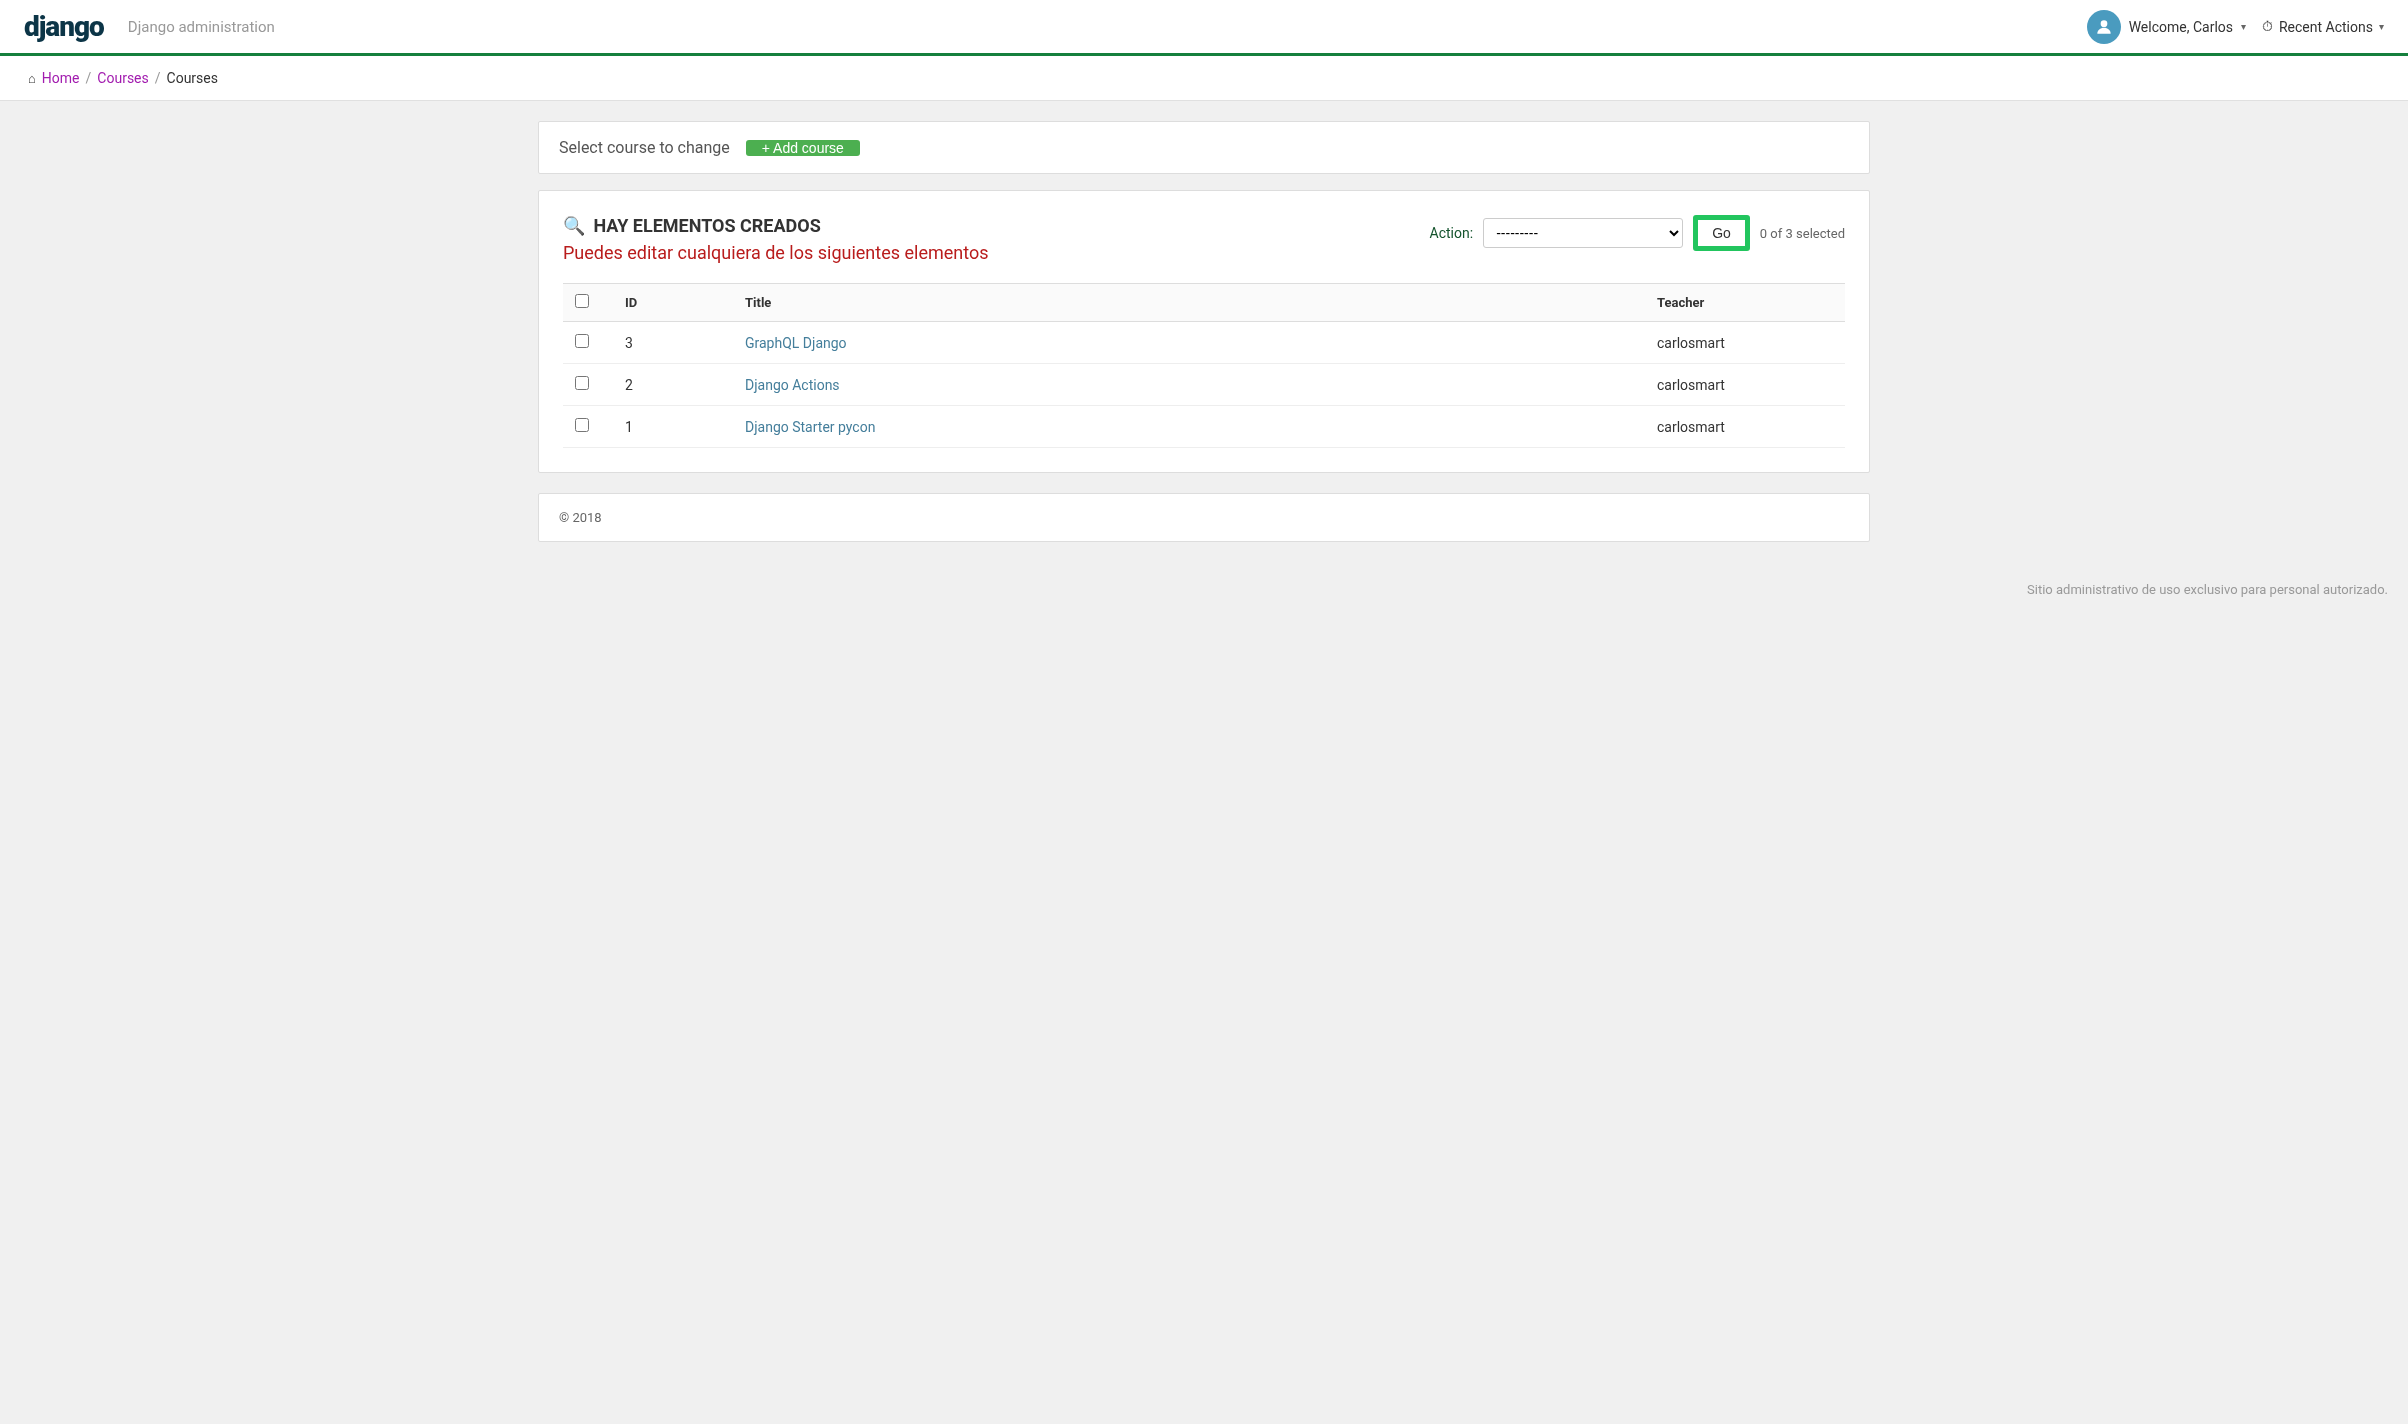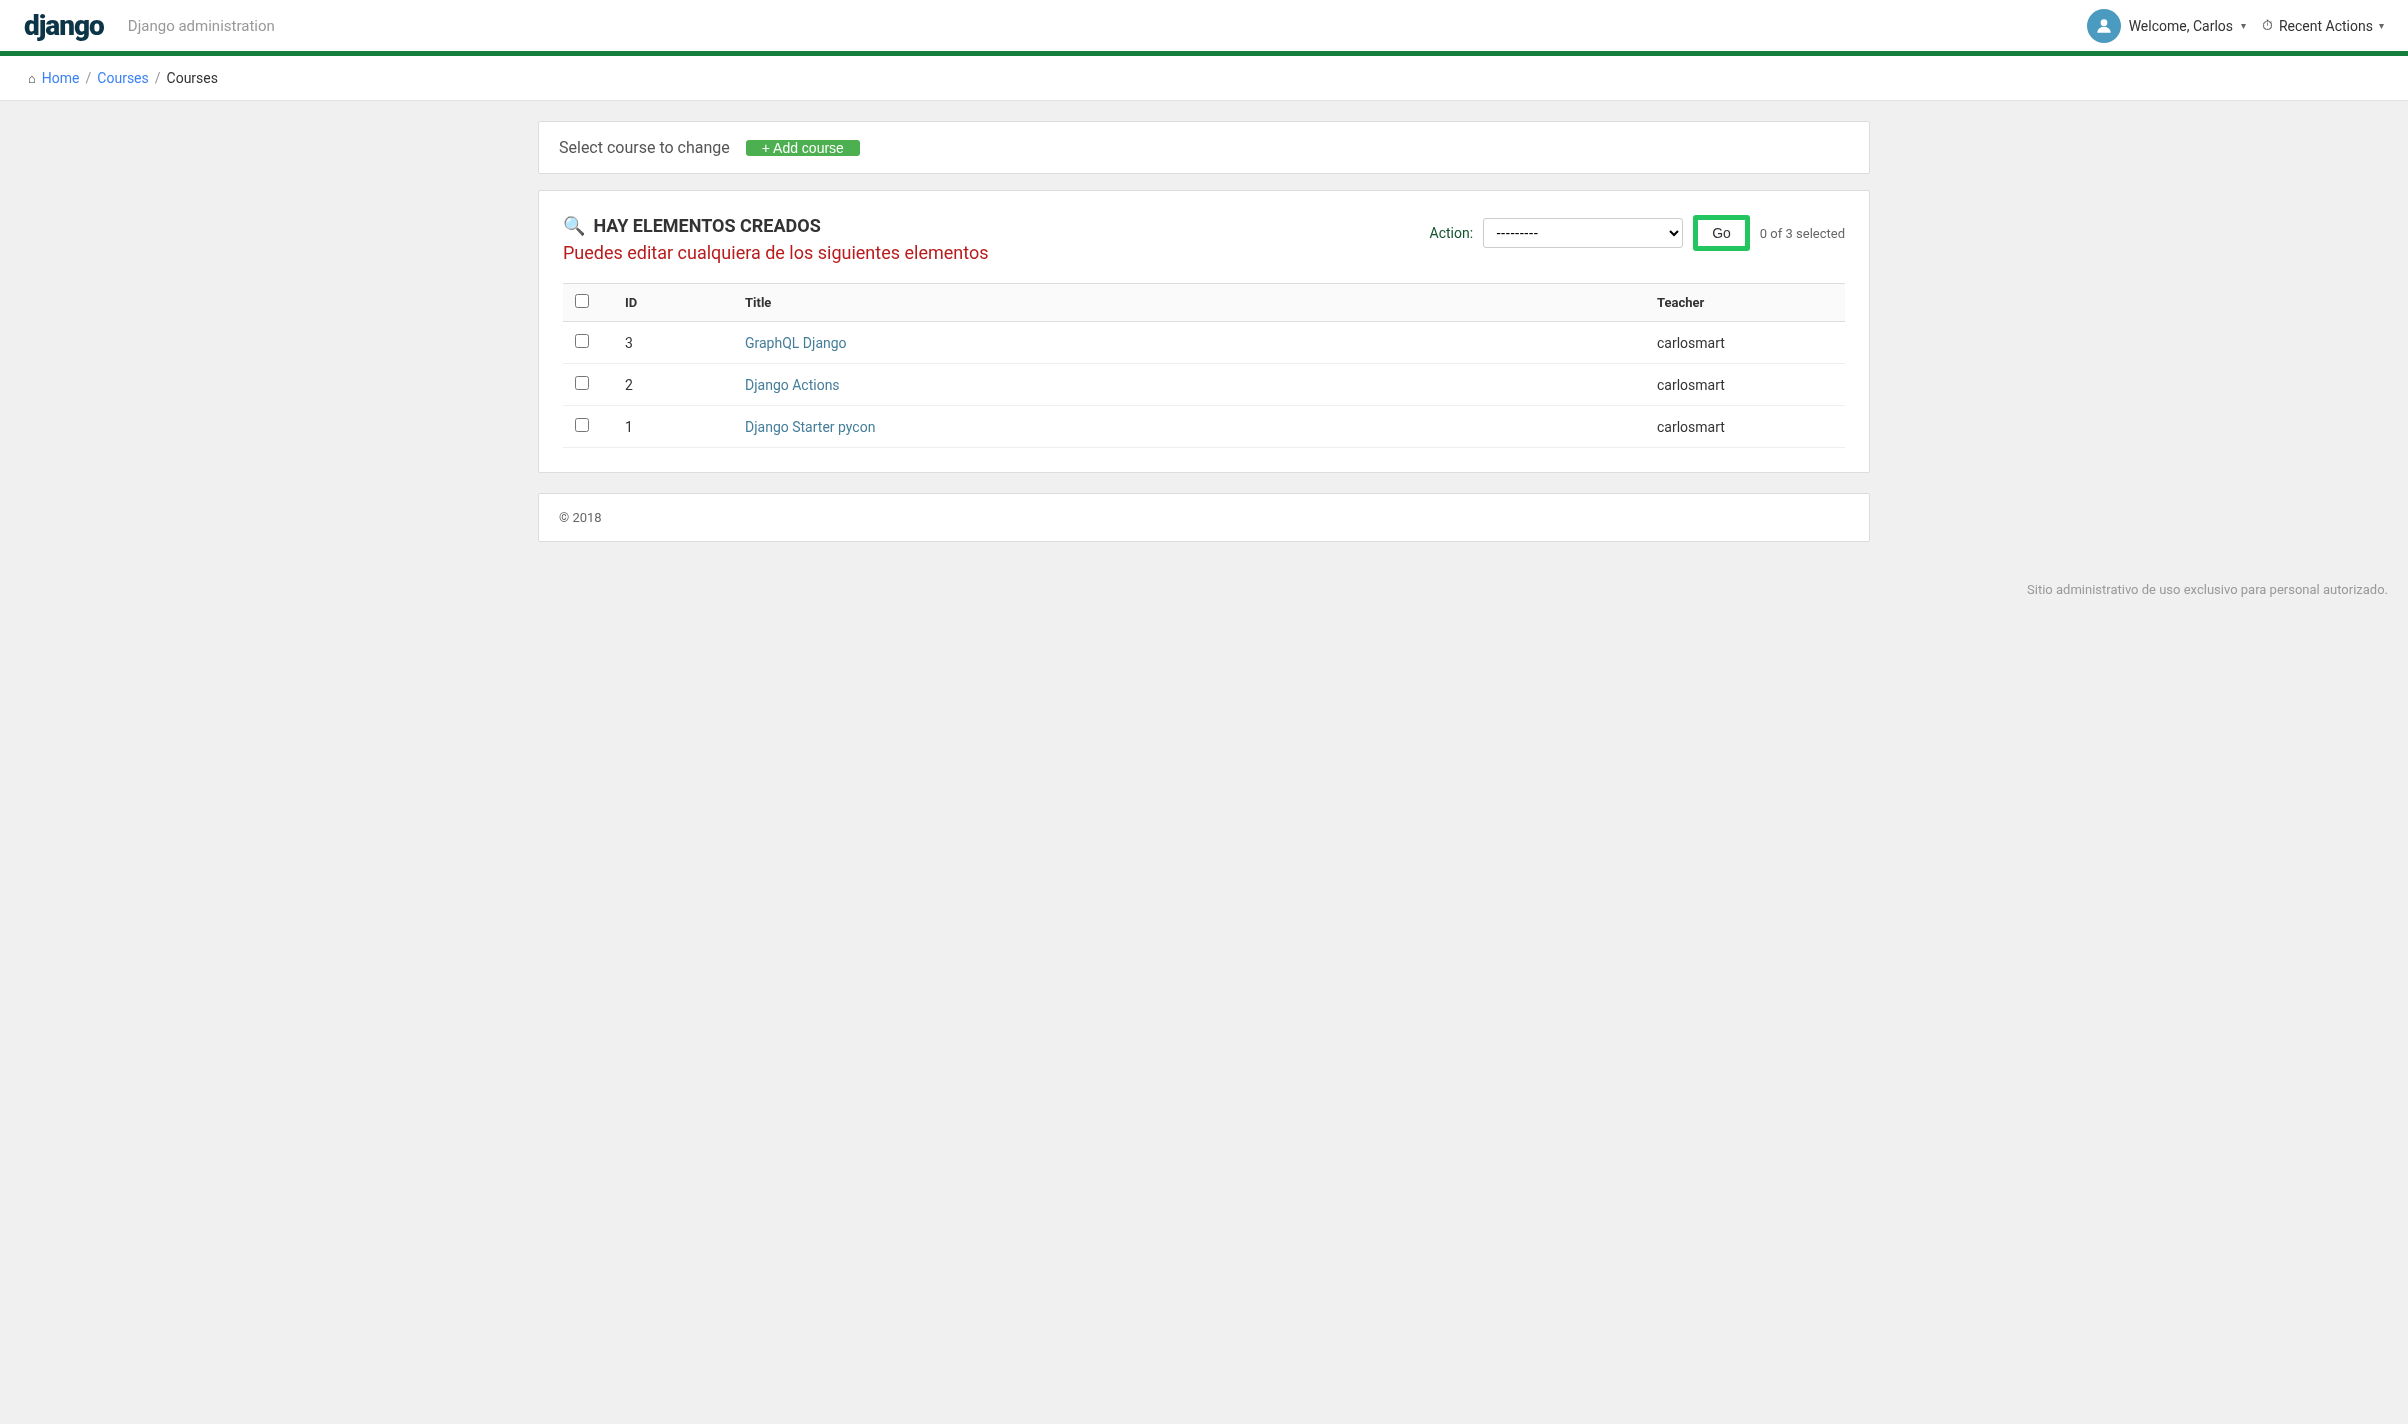--- a/index.html
+++ b/index.html
@@ -6,21 +6,21 @@
     body {
       font-family: -apple-system, BlinkMacSystemFont, "Segoe UI", Roboto, Arial, sans-serif;
       font-size: 14px;
       background: #f0f0f0;
       color: #333;
     }
 
     
     .header {
       background: #fff;
-      border-bottom: 5px solid #15803d;
+      border-bottom: 3px solid #15803d;
       padding: 0 24px;
       display: flex;
       align-items: center;
       height: 56px;
     }
     .header-logo {
       font-size: 28px;
       font-weight: 900;
       color: #0c3547;
       letter-spacing: -1px;
@@ -75,21 +75,21 @@
     .breadcrumb-bar {
       background: #fff;
       padding: 14px 28px;
       border-bottom: 1px solid #e0e0e0;
       display: flex;
       align-items: center;
       gap: 6px;
       font-size: 14px;
     }
     .breadcrumb-bar a {
-      color: #3b82f6;
+      color: #a21caf;
       text-decoration: none;
     }
     .breadcrumb-sep { color: #999; }
     .breadcrumb-current { color: #333; }
     .home-icon { font-size: 13px; }
 
     
     .content-wrap {
       max-width: 1380px;
       margin: 0 auto;

